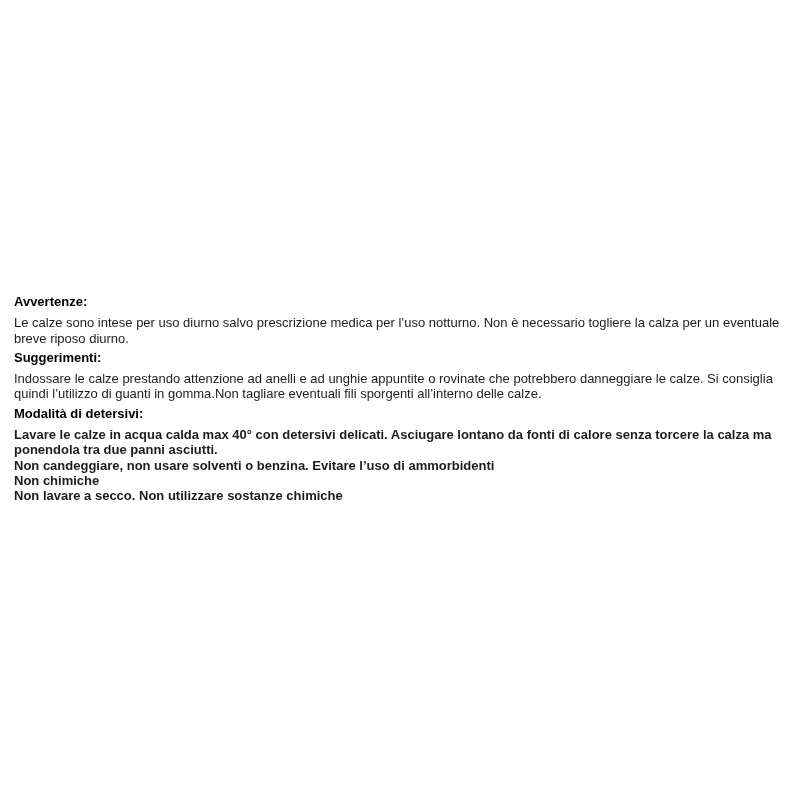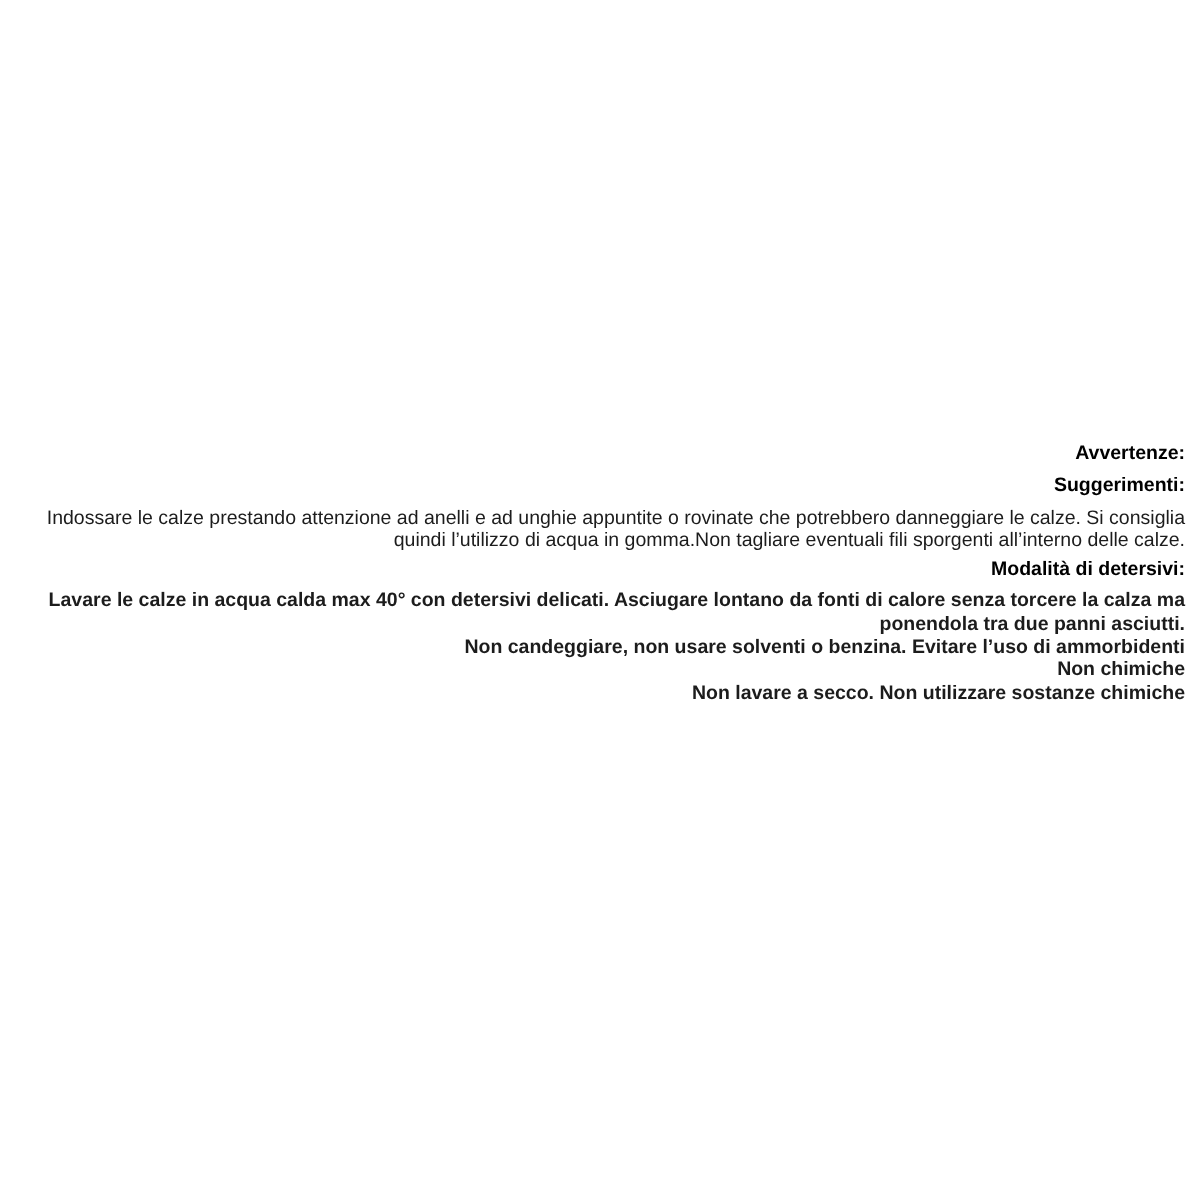--- a/index.html
+++ b/index.html
@@ -19,21 +19,20 @@
     left: 14px;
     width: 776px;
     font-family: "Liberation Sans", "DejaVu Sans", sans-serif;
     font-size: 13px;
     line-height: 15.3px;
     color: #1c1c1c;
     -webkit-font-smoothing: antialiased;
   }
   .care-section {
     margin: 0 0 4px 0;
-    text-align: right;
   }
   .care-section h3 {
     font-size: 13px;
     font-weight: 700;
     color: #000000;
     margin: 0 0 6px 0;
     line-height: 15.3px;
   }
   .care-section .para {
     margin: 0;
@@ -43,25 +42,26 @@
     font-weight: bold;
   }
 </style>
 </head>
 <body>
 
 <main class="care-block">
 
   <section class="care-section">
     <h3>Avvertenze:</h3>
+    <p class="para">Le calze sono intese per uso diurno salvo prescrizione medica per l’uso notturno. Non è necessario togliere la calza per un eventuale breve riposo diurno.</p>
   </section>
 
   <section class="care-section">
     <h3>Suggerimenti:</h3>
-    <p class="para">Indossare le calze prestando attenzione ad anelli e ad unghie appuntite o rovinate che potrebbero danneggiare le calze. Si consiglia quindi l’utilizzo di acqua in gomma.Non tagliare eventuali fili sporgenti all’interno delle calze.</p>
+    <p class="para">Indossare le calze prestando attenzione ad anelli e ad unghie appuntite o rovinate che potrebbero danneggiare le calze. Si consiglia quindi l’utilizzo di guanti in gomma.Non tagliare eventuali fili sporgenti all’interno delle calze.</p>
   </section>
 
   <section class="care-section">
     <h3>Modalità di detersivi:</h3>
     <div class="para">
       <div class="line">Lavare le calze in acqua calda max 40° con detersivi delicati. Asciugare lontano da fonti di calore senza torcere la calza ma ponendola tra due panni asciutti.</div>
       <div class="line">Non candeggiare, non usare solventi o benzina. Evitare l’uso di ammorbidenti</div>
       <div class="line">Non chimiche</div>
       <div class="line">Non lavare a secco. Non utilizzare sostanze chimiche</div>
     </div>

